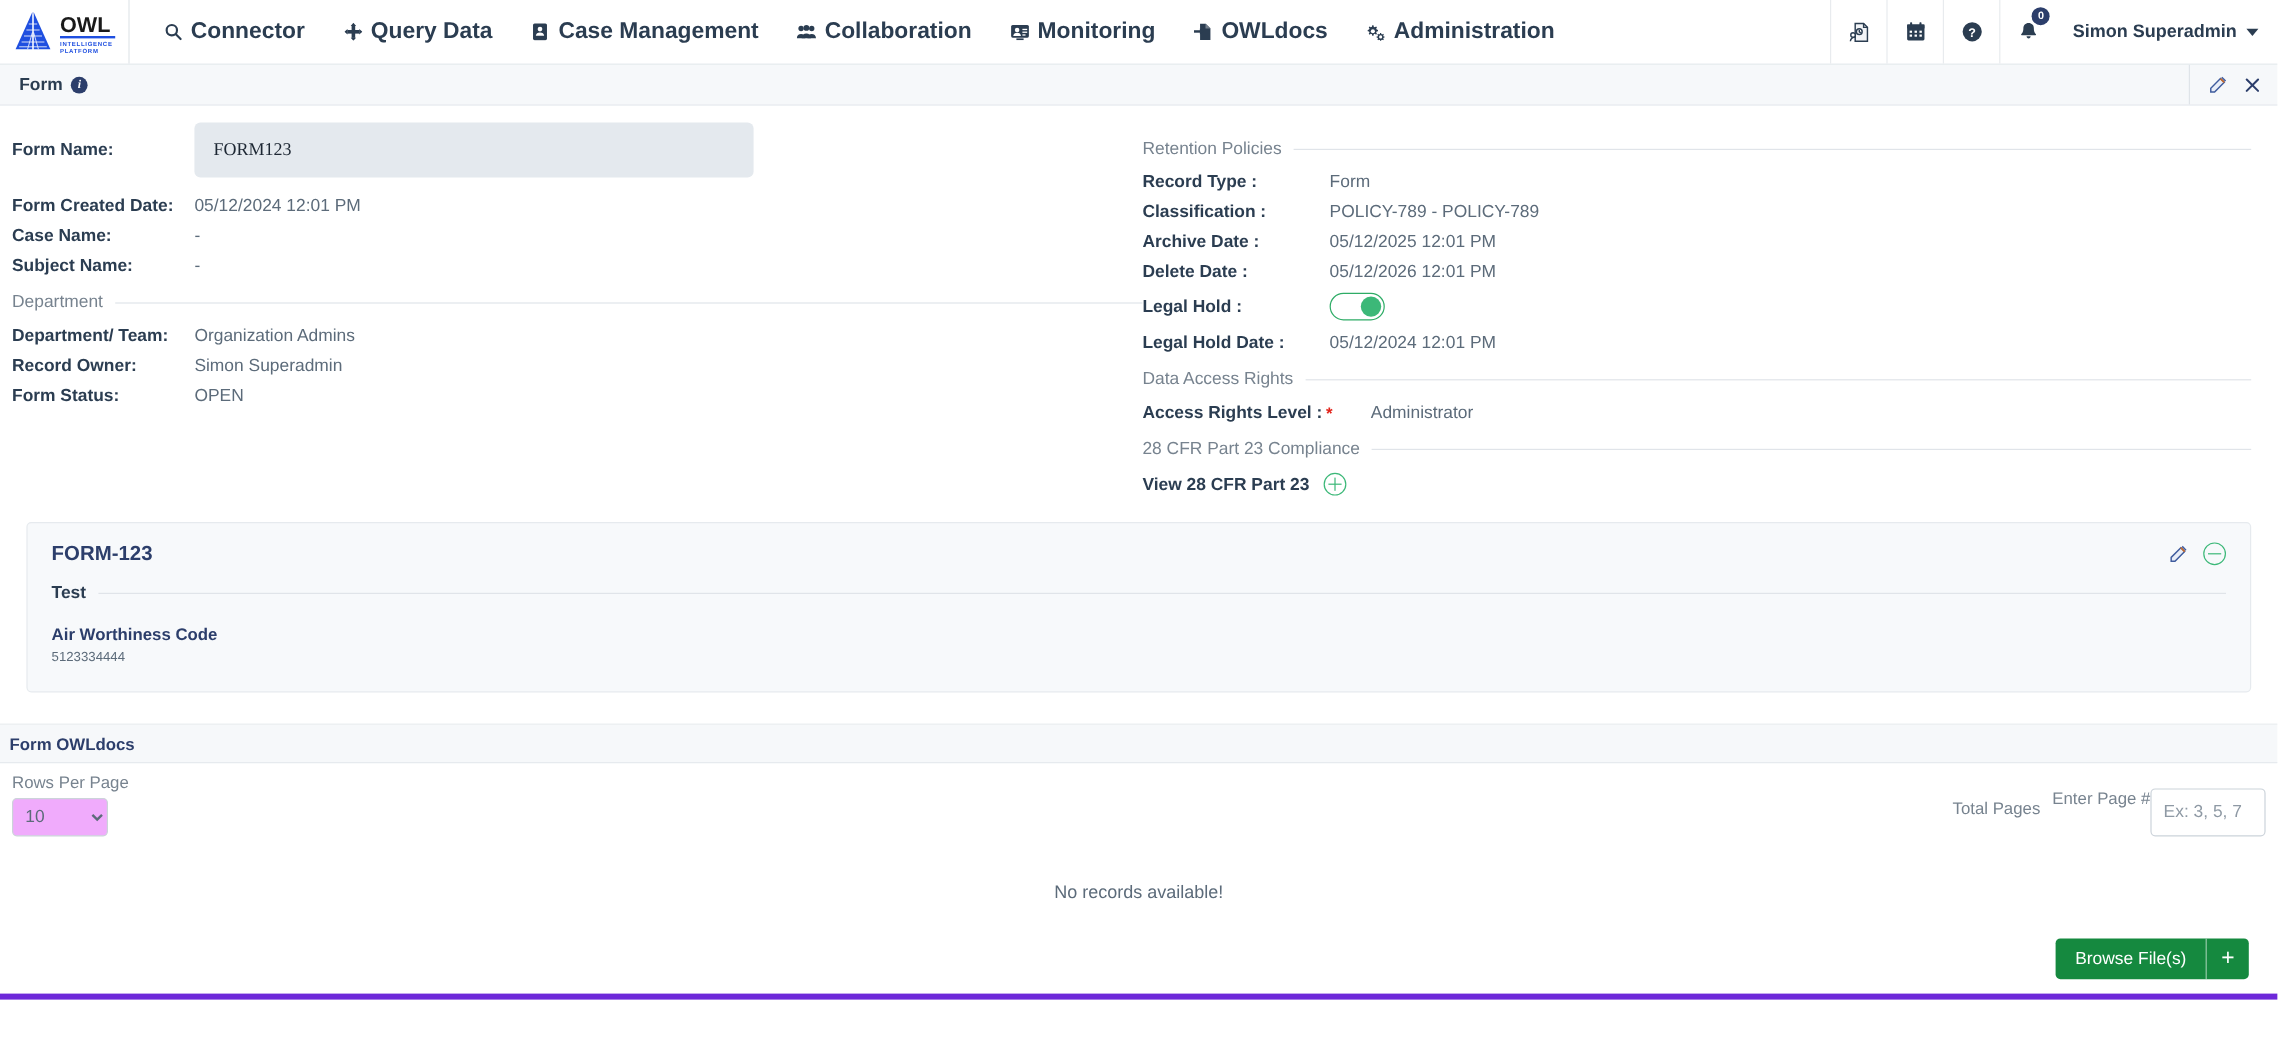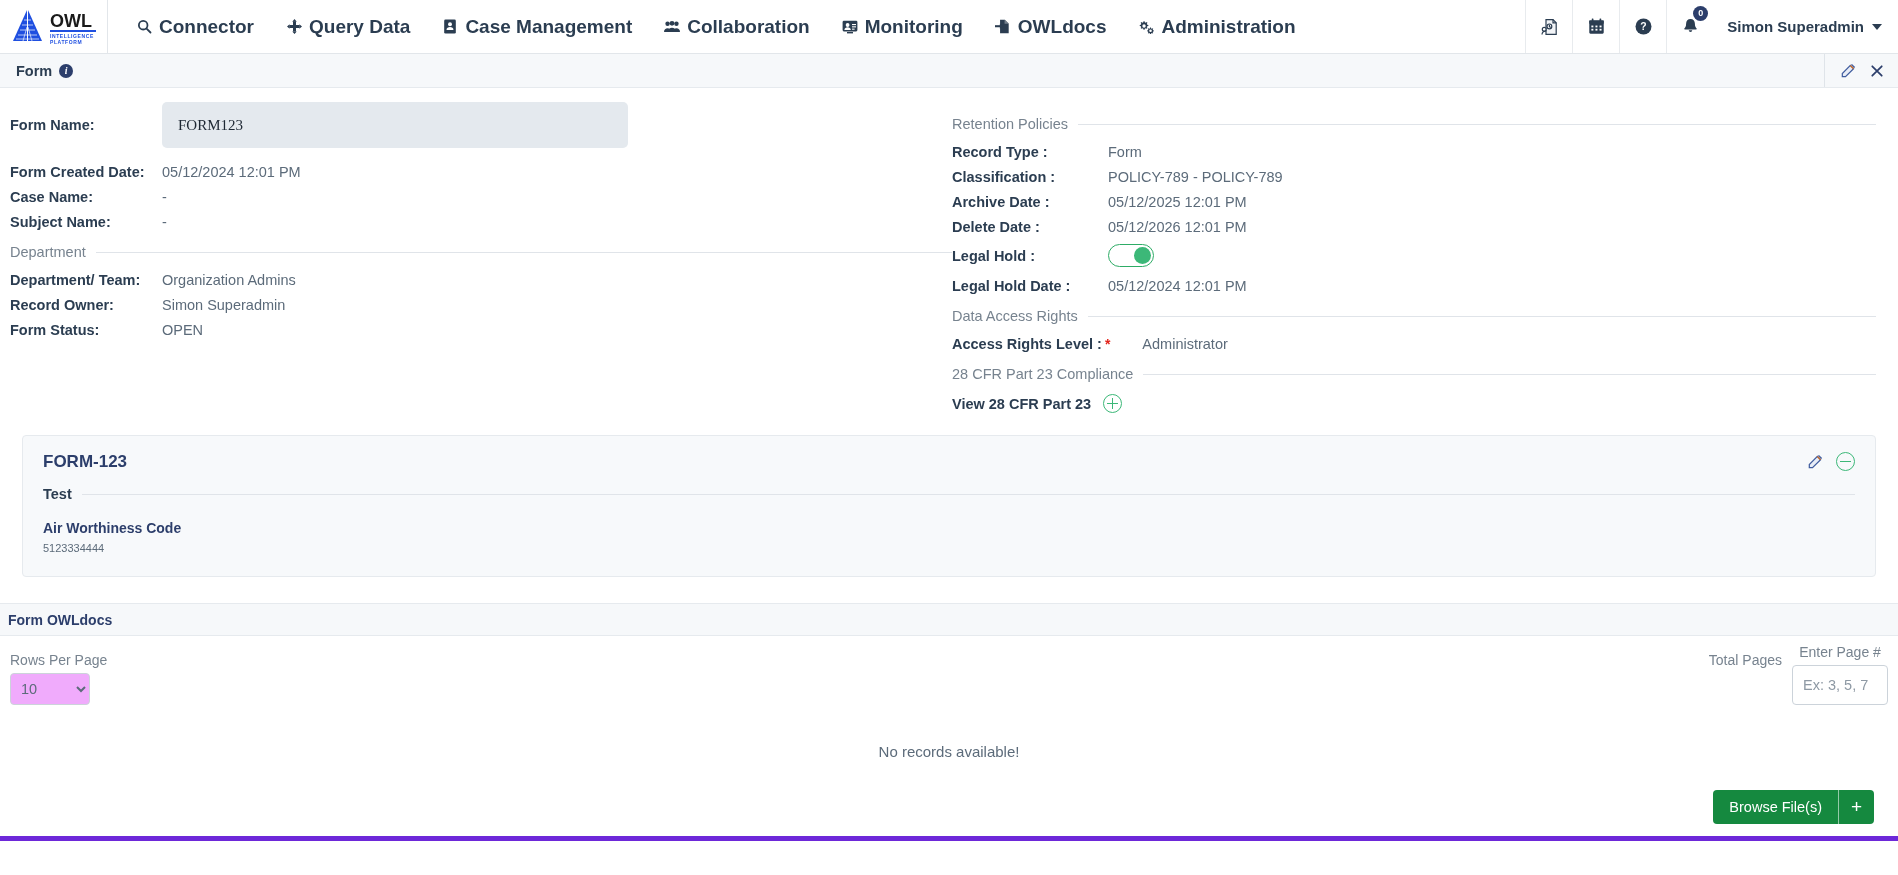--- a/index.html
+++ b/index.html
@@ -337,21 +337,21 @@
     font-family: "Liberation Sans", sans-serif;
     outline: none;
     cursor: pointer;
   }
   .pager {
     margin-left: auto;
     display: flex;
     align-items: flex-end;
     gap: 10px;
   }
-  .pager-col { display: flex; flex-direction: column; }
+  .pager-col { display: flex; flex-direction: row; }
   .pager-col .lbl { font-size: 14px; color: #77838f; margin-bottom: 5px; text-align:center;}
   .total-pages-val { height: 32px; display:flex; align-items:center; justify-content:center; font-size:14.5px; color:#5c6b7a; }
   .page-input {
     width: 96px; height: 40px;
     border: 1px solid #ccd3da;
     border-radius: 4px;
     padding: 0 10px;
     font-size: 14.5px;
     color: #5c6b7a;
     outline: none;

